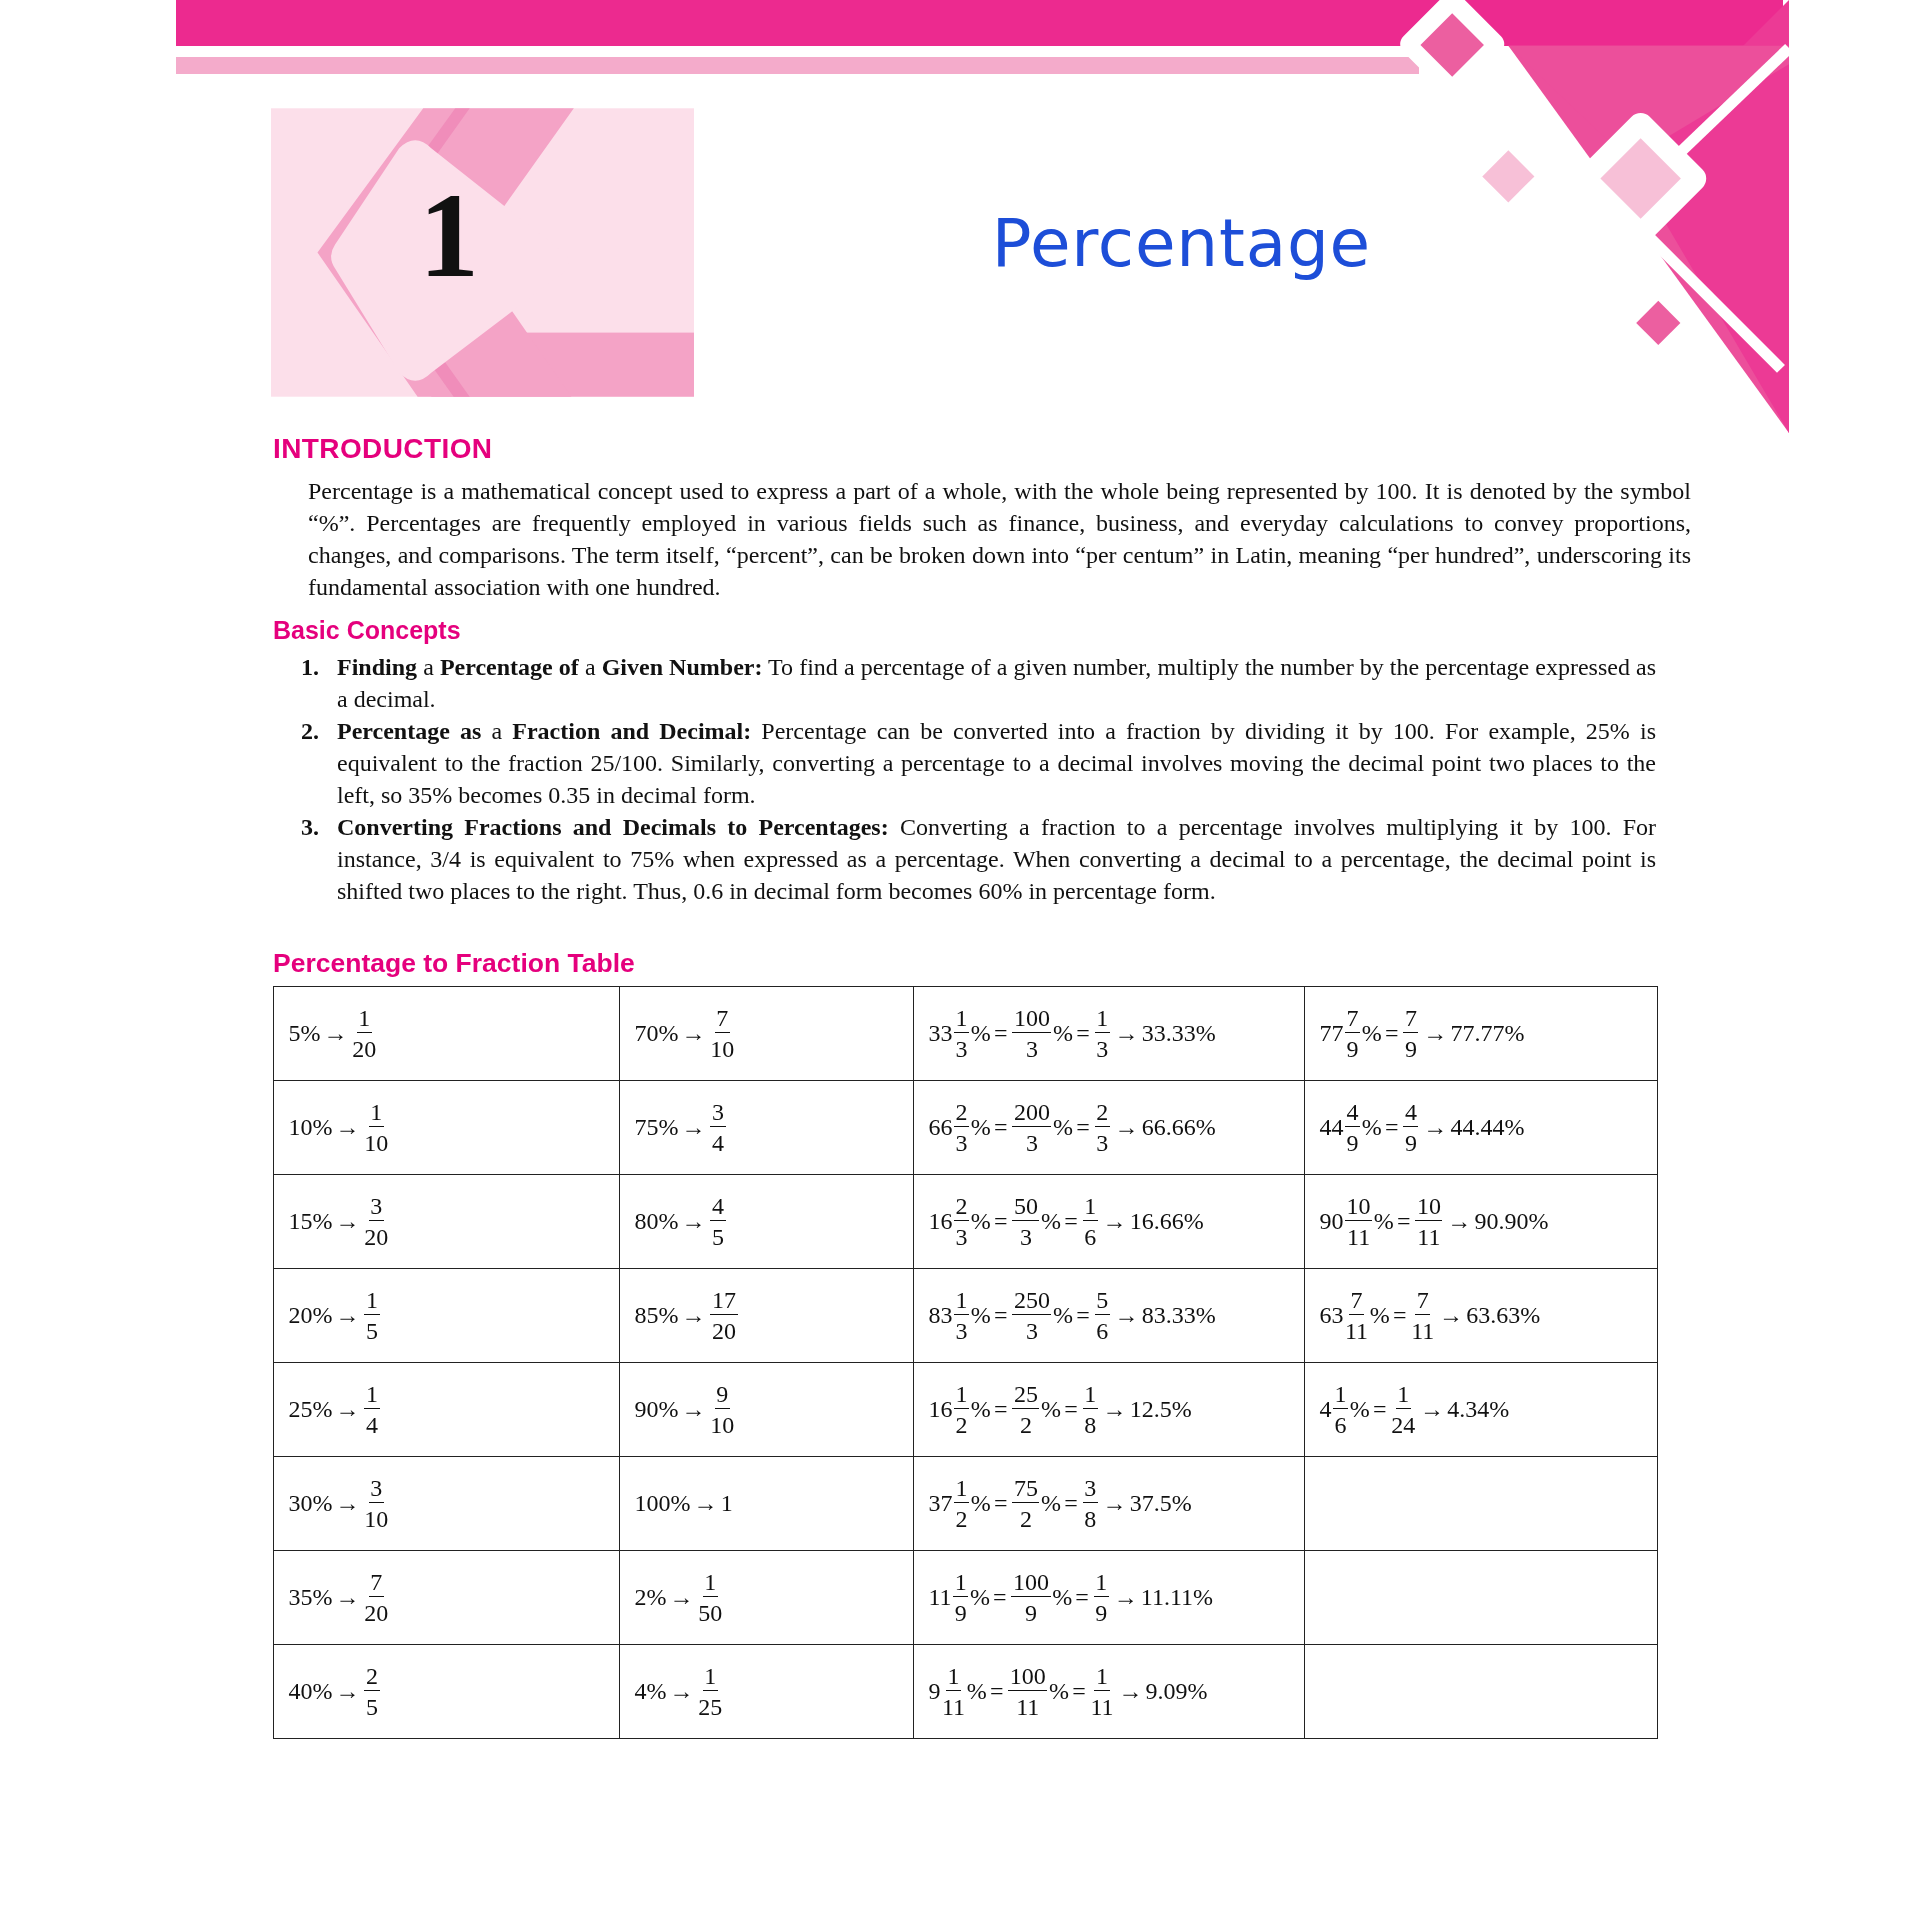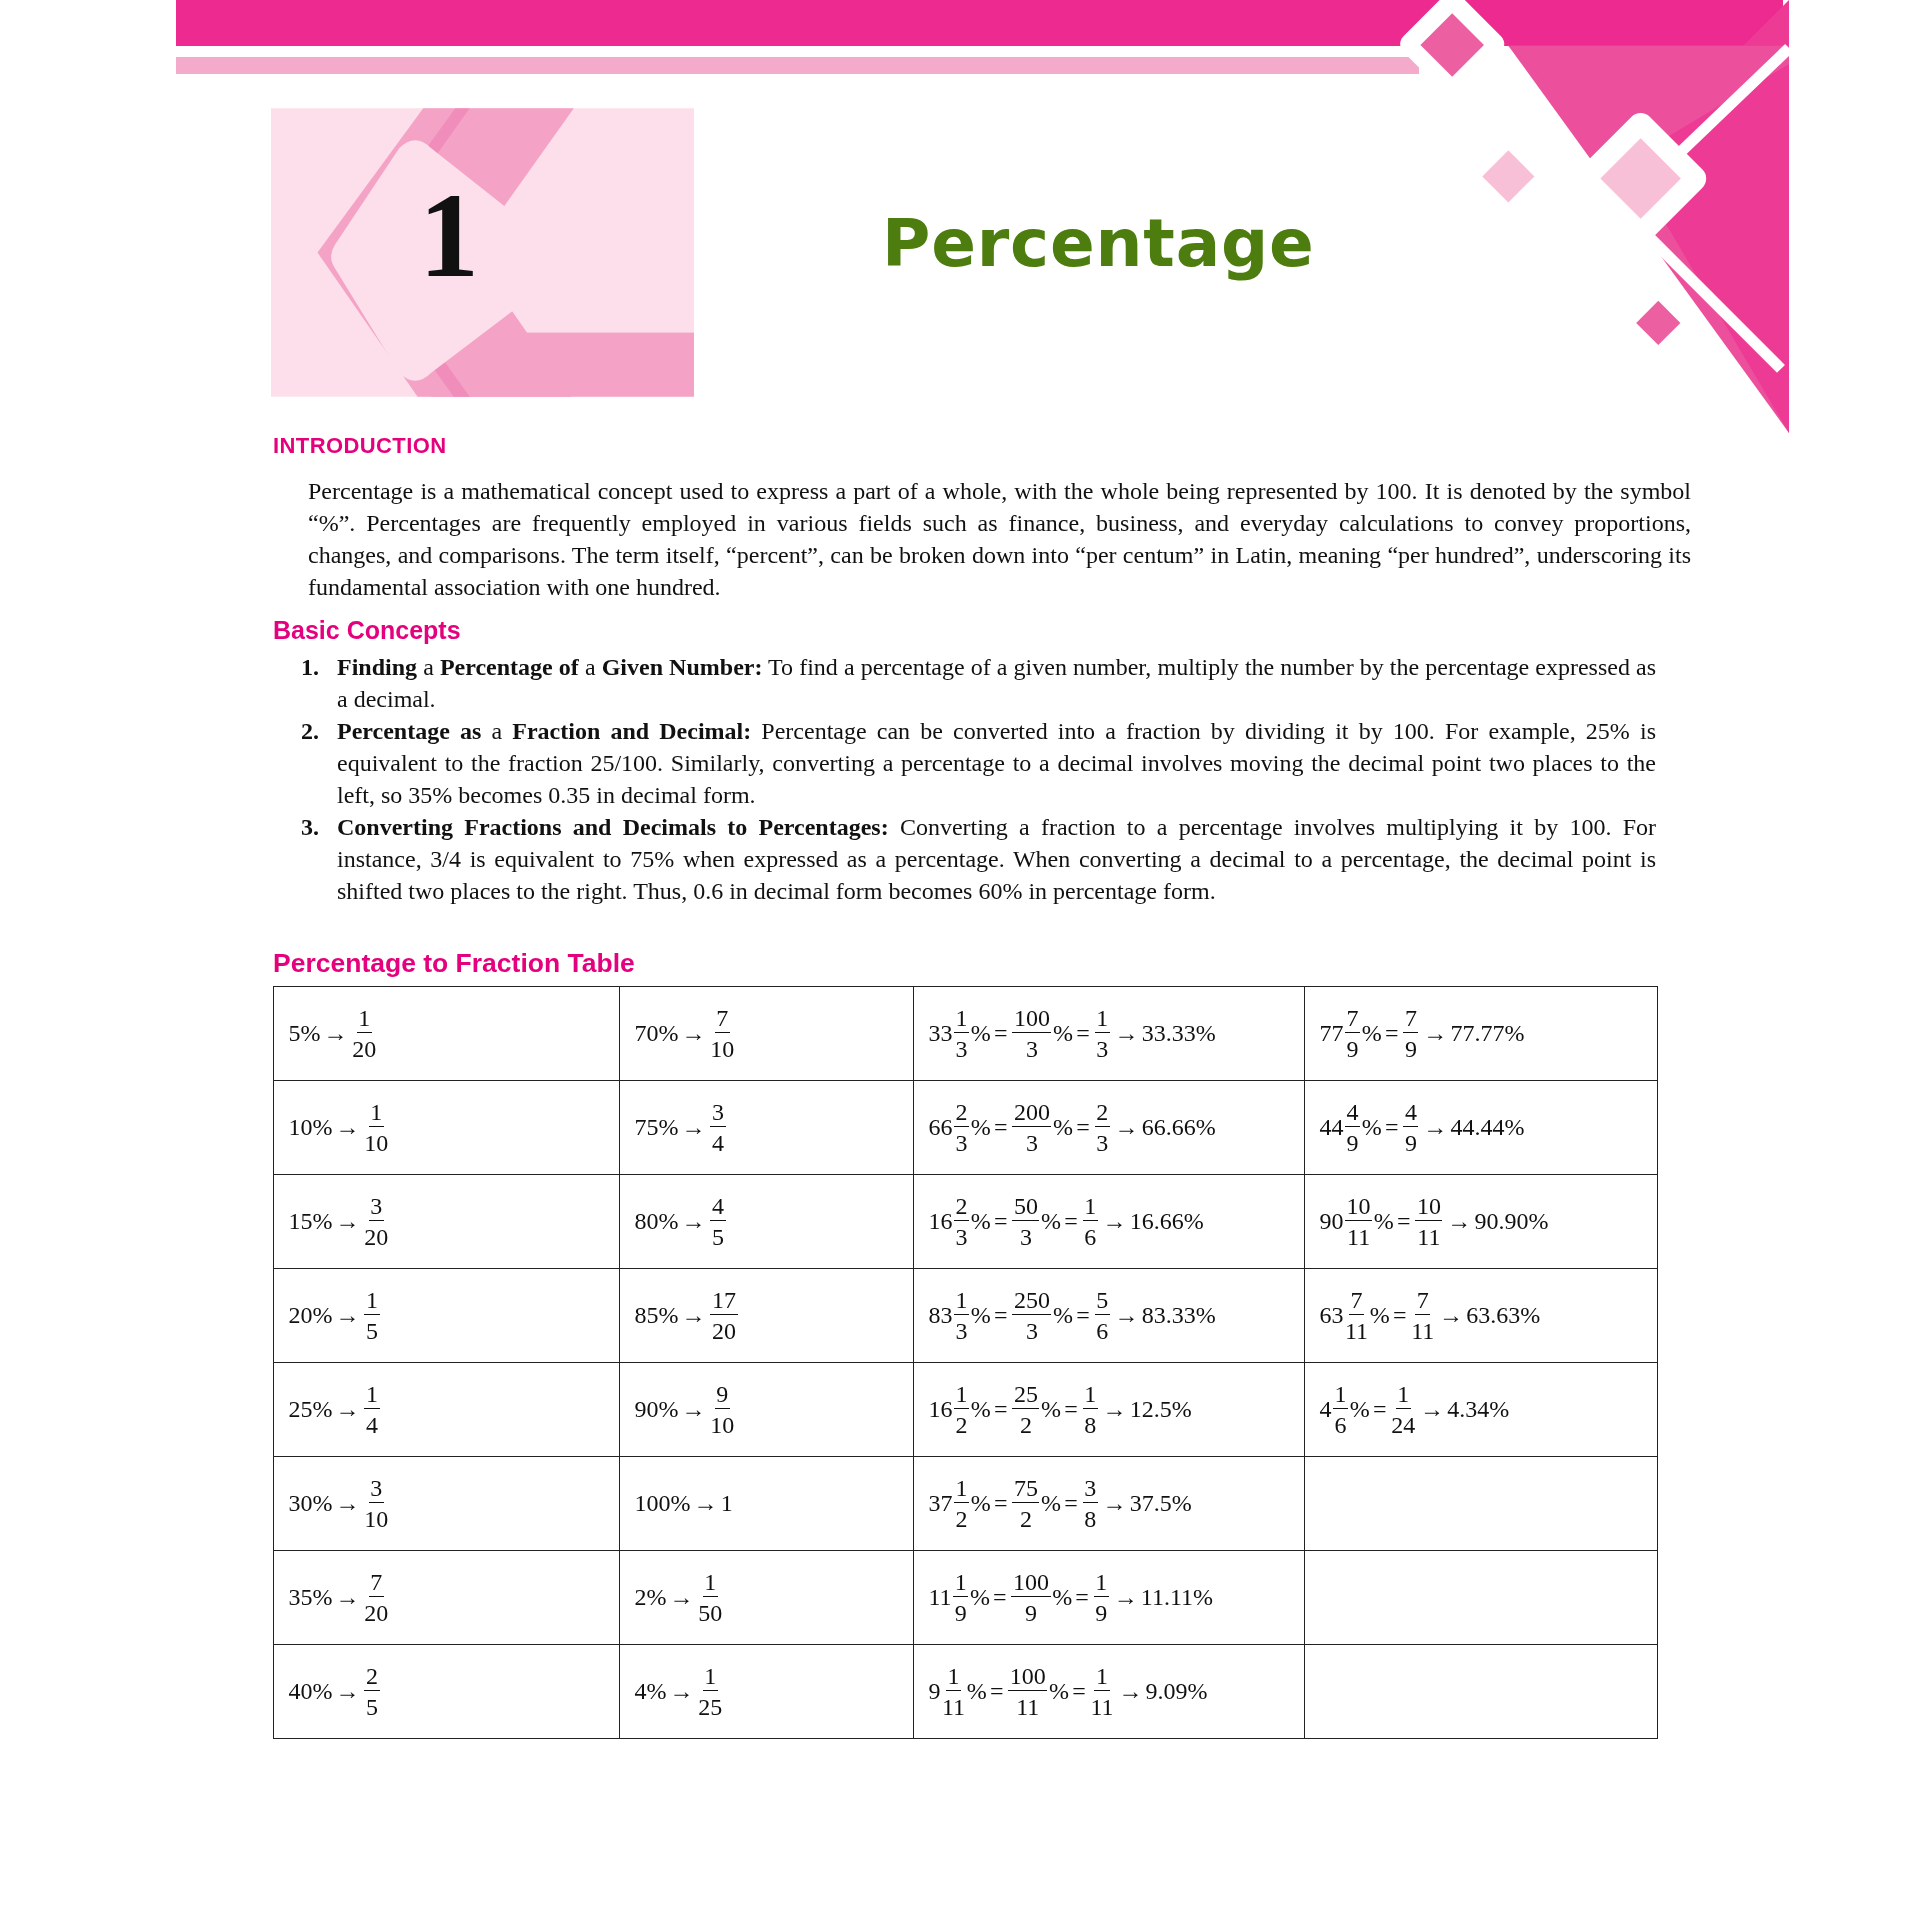--- a/index.html
+++ b/index.html
@@ -4,23 +4,23 @@
 <style>
   html, body { margin:0; padding:0; background:#ffffff; }
   body { width:1925px; height:1925px; position:relative; overflow:hidden; font-family:"Liberation Serif", serif; color:#111; }
   .abs { position:absolute; }
   
   #topbar { left:176px; top:0; width:1607px; height:46px; background:#ec2a8f; }
   #strip { left:176px; top:57px; width:1243px; height:17px; background:#f4abcb; }
   #deco { left:1364px; top:0; width:425px; height:433px; }
   #chapbox { left:271px; top:108px; width:423px; height:289px; }
   #chapnum { left:401px; top:176px; width:96px; text-align:center; font-family:"Liberation Serif", serif; font-size:120px; font-weight:bold; color:#111; line-height:1; }
-  #title { left:882px; top:205px; width:489px; text-align:left; font-family:"DejaVu Sans", sans-serif; font-weight:bold; font-size:66px; color:#4d7c0f; letter-spacing:0.8px; }
+  #title { left:882px; top:205px; width:489px; text-align:right; font-family:"DejaVu Sans", sans-serif; font-weight:normal; font-size:66px; color:#1d4ed8; letter-spacing:0.8px; }
   .h2 { position:absolute; left:273px; font-family:"Liberation Sans", sans-serif; font-weight:bold; color:#e5007d; }
-  #intro-h { top:433px; font-size:22px; letter-spacing:0.4px; }
+  #intro-h { top:433px; font-size:28px; letter-spacing:0.4px; }
   #basic-h { top:616px; font-size:25px; }
   #table-h { top:948px; font-size:26.5px; }
   .para { position:absolute; left:273px; width:1383px; font-size:24px; line-height:32px; text-align:justify; }
   #intro-p { top:475px;margin-left:35px; }
   ol.concepts { position:absolute; left:273px; top:651px; width:1383px; margin:0; padding:0; list-style:none; font-size:24px; line-height:32px; }
   ol.concepts li { position:relative; padding-left:64px; text-align:justify; }
   ol.concepts li .num { position:absolute; left:28px; top:0; font-weight:bold; }
   ol.concepts b { font-weight:bold; }
   .example { display:block; }
   

